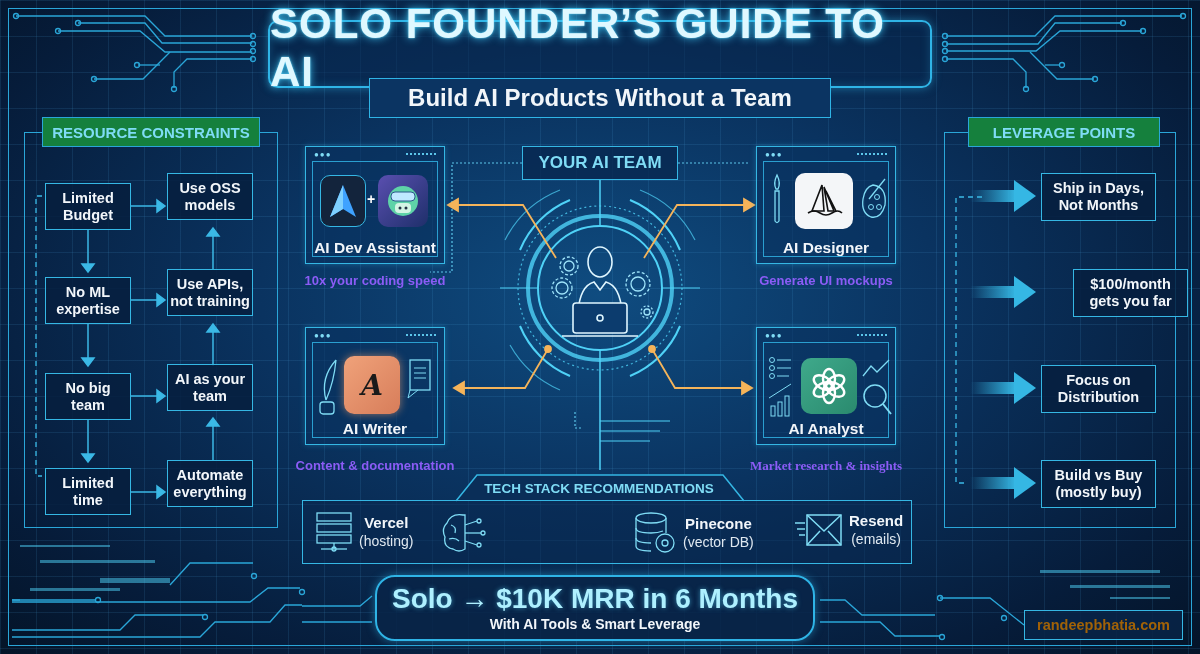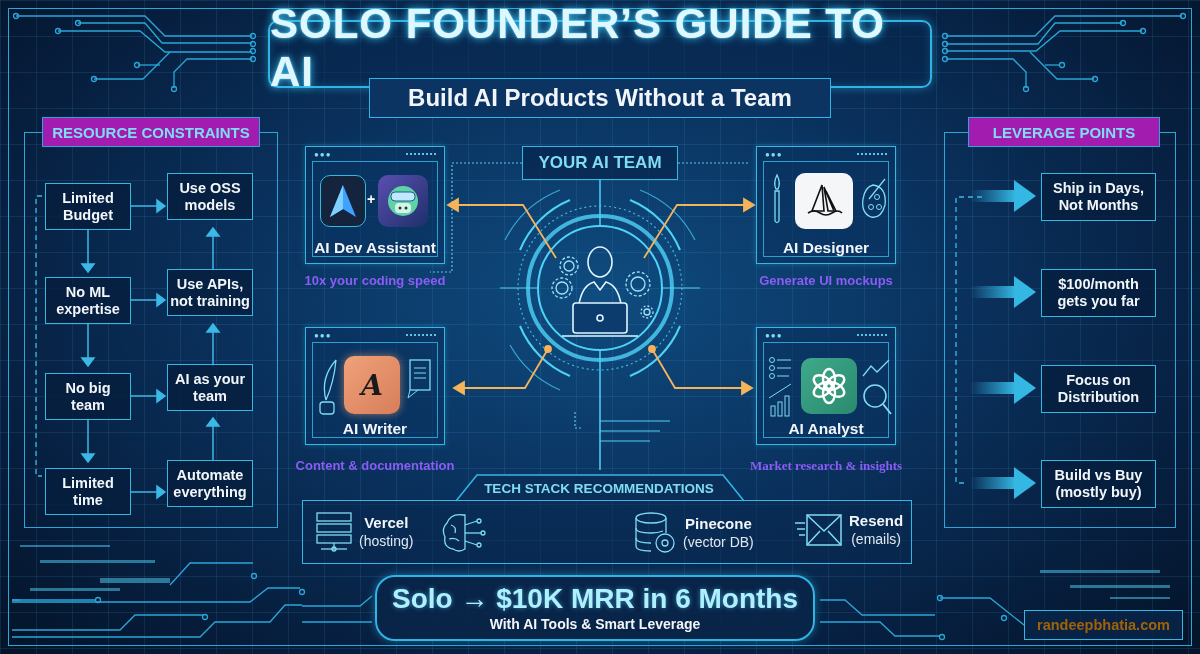--- a/index.html
+++ b/index.html
@@ -44,21 +44,21 @@
     border: 1.5px solid #2fb4e6; background: #0b3462;
     display: flex; align-items: center; justify-content: center;
   }
   .subtitle { font-weight: bold; font-size: 24px; color: #f2f6fa; }
 
   
   .panel {
     position: absolute; border: 1.5px solid #2aa6d8;
   }
   .panel-label {
-    position: absolute; border: 1.5px solid #2aa6d8; background: #a21caf;
+    position: absolute; border: 1.5px solid #2aa6d8; background: #15803d;
     display: flex; align-items: center; justify-content: center;
     font-weight: bold; color: #7fdcf5; font-size: 15px;
   }
   .flow-box {
     position: absolute; width: 86px; height: 47px;
     border: 1.5px solid #35b7e4; background: rgba(6,30,62,0.85);
     display: flex; align-items: center; justify-content: center; text-align: center;
     font-weight: bold; font-size: 14.5px; line-height: 17px; color: #f2f6fa;
   }
   .lev-box {
@@ -517,21 +517,21 @@
     <rect x="0" y="10" width="46" height="12" fill="url(#ag)"></rect>
     <polygon points="44,0 66,16 44,32" fill="#35b7e4"></polygon>
   </svg>
 <svg class="lev-arrow" style="top:467px;" viewBox="0 0 66 32">
     <rect x="0" y="10" width="46" height="12" fill="url(#ag)"></rect>
     <polygon points="44,0 66,16 44,32" fill="#35b7e4"></polygon>
   </svg>
 
 <div class="lev-box" style="top:173px;white-space:pre;">Ship in Days,
 Not Months</div>
-<div class="lev-box" style="top:269px;white-space:pre;">$100/month
+<div class="lev-box" style="top:269px;white-space:pre;margin-left:32px;">$100/month
 gets you far</div>
 <div class="lev-box" style="top:365px;white-space:pre;">Focus on
 Distribution</div>
 <div class="lev-box" style="top:460px;white-space:pre;">Build vs Buy
 (mostly buy)</div>
 
 <div class="banner">
   <span class="banner-main">Solo → $10K MRR in 6 Months</span>
   <span class="banner-sub">With AI Tools &amp; Smart Leverage</span>
 </div>

